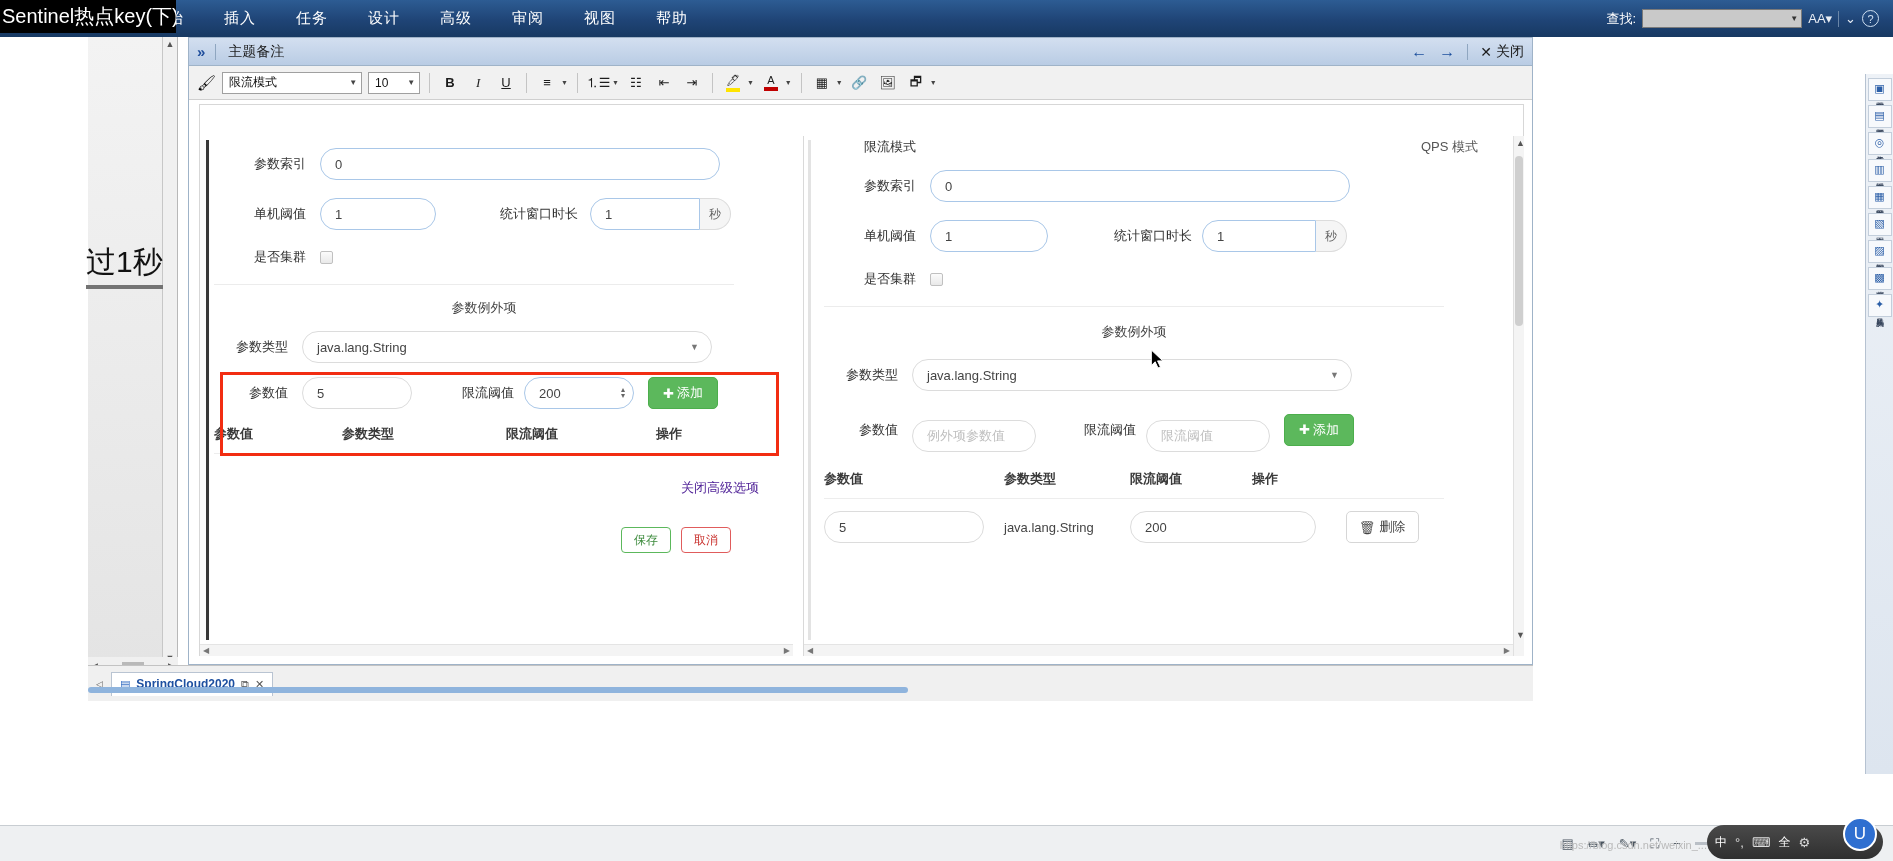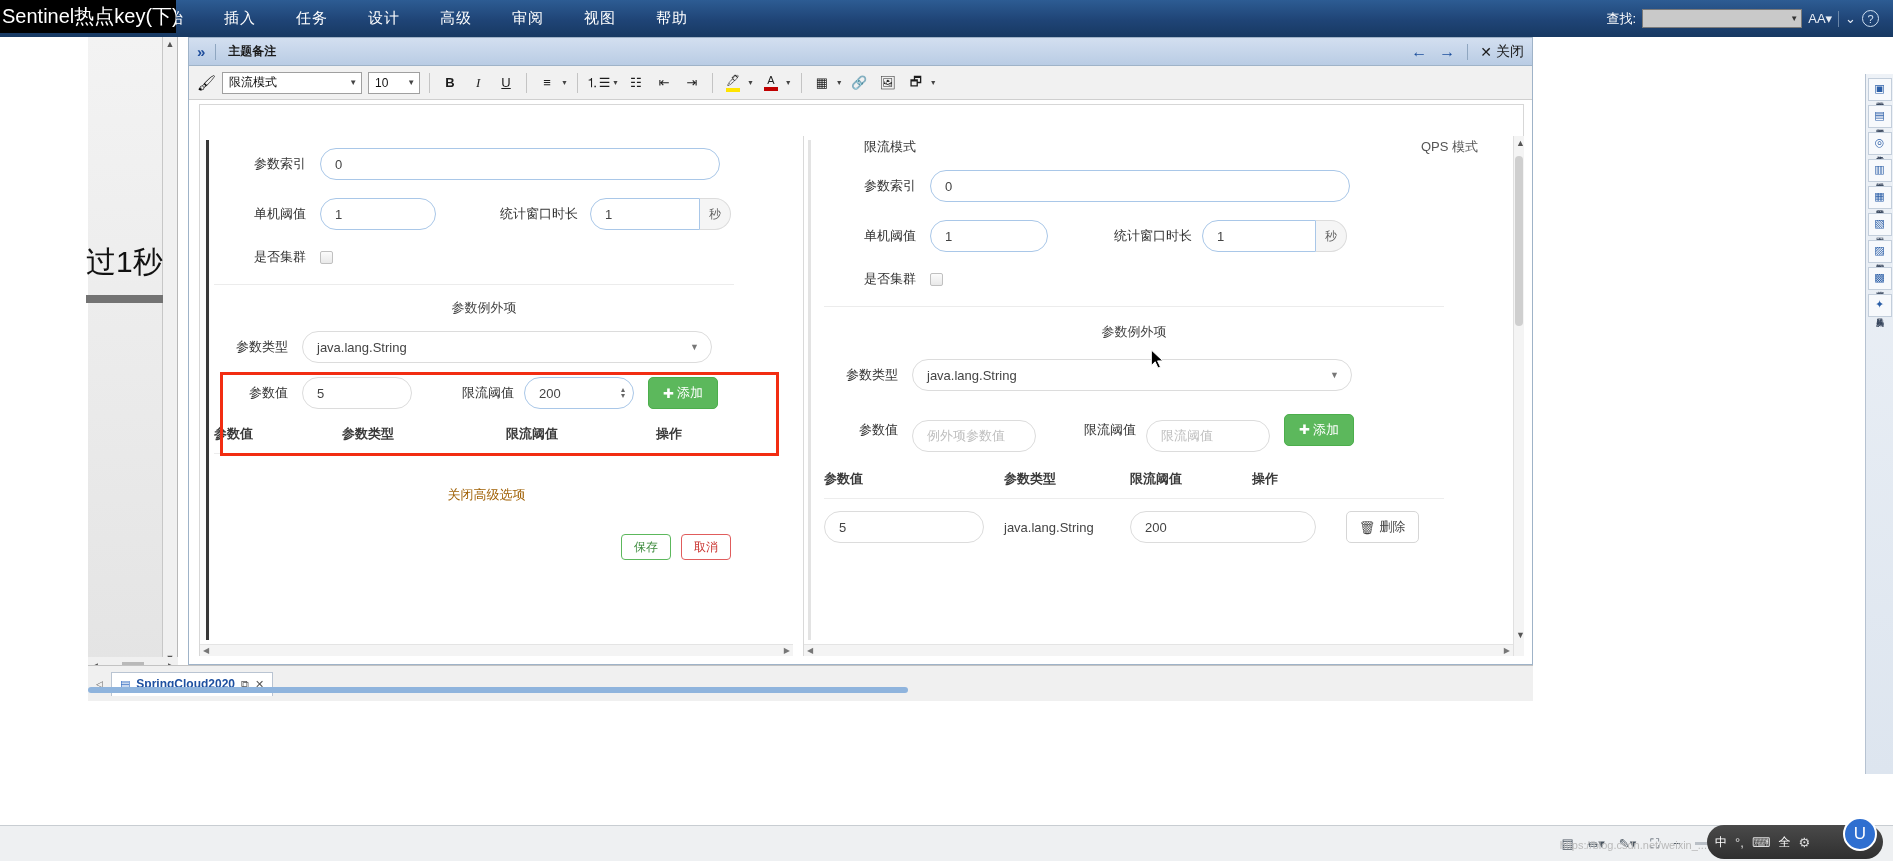--- a/index.html
+++ b/index.html
@@ -76,36 +76,36 @@
     background:#f0f0f0; border-left:1px solid #c7c7c7;
     display:flex; flex-direction:column; justify-content:space-between;
     align-items:center; padding:2px 0;
   }
   .sb-arrow { font-size:9px; color:#555; }
 
   
   .slide-text {
     position:absolute; left:86px; top:205px;
     font-size:30px; color:#111; white-space:nowrap;
-    border-bottom:8px solid #737373; padding-bottom:12px;
+    border-bottom:4px solid #737373; padding-bottom:2px;
   }
 
   
   .pane {
     position:absolute; left:188px; top:0; width:1345px; height:628px;
     background:#ffffff; border:1px solid #9fb3c8;
   }
   .pane-header {
     height:28px; background:linear-gradient(180deg,#d3dff0 0%,#b9ccE4 100%);
     display:flex; align-items:center; padding:0 8px;
     border-bottom:1px solid #9fb3c8;
   }
   .chev { color:#1f4e9c; font-size:15px; font-weight:bold; margin-right:10px; }
   .pane-header .vdiv { width:1px; height:16px; background:#8fa6c0; margin-right:12px; }
-  .pane-title { font-size:12px; font-weight:bold; color:#1a1a1a; }
+  .pane-title { font-size:14px; font-weight:normal; color:#1a1a1a; }
   .pane-header .hdr-right {
     margin-left:auto; display:flex; align-items:center; gap:12px;
     color:#1b3a6b; font-size:14px;
   }
   .hdr-right .arr { font-size:16px; color:#1b4e9c; }
   .hdr-right .vdiv2 { width:1px; height:16px; background:#8fa6c0; }
   .close-btn { display:flex; align-items:center; gap:4px; font-size:14px; color:#1a1a1a; }
 
   
   .fmt-toolbar {
@@ -227,21 +227,21 @@
   }
   .red-box {
     position:absolute; border:3px solid #f22d12; pointer-events:none; z-index:20;
   }
   .thead {
     display:flex; font-size:13px; color:#3a3a3a; font-weight:bold;
     padding-bottom:10px; border-bottom:1px solid #ededed;
   }
   .trow { display:flex; align-items:center; padding-top:12px; font-size:13px; color:#444; }
   .link-advanced {
-    text-align:center; color:#a16207; font-size:13px; margin-top:32px;
+    text-align:right; color:#4c1d95; font-size:13px; margin-top:25px;
   }
   .footer-btns {
     display:flex; gap:10px; justify-content:flex-end; margin-top:30px; padding-right:28px;
   }
   .btn-save {
     height:26px; padding:0 12px; border-radius:4px; background:#fff;
     border:1px solid #5cb85c; color:#3d8b3d; font-size:12px;
     display:flex; align-items:center;
   }
   .btn-cancel {

